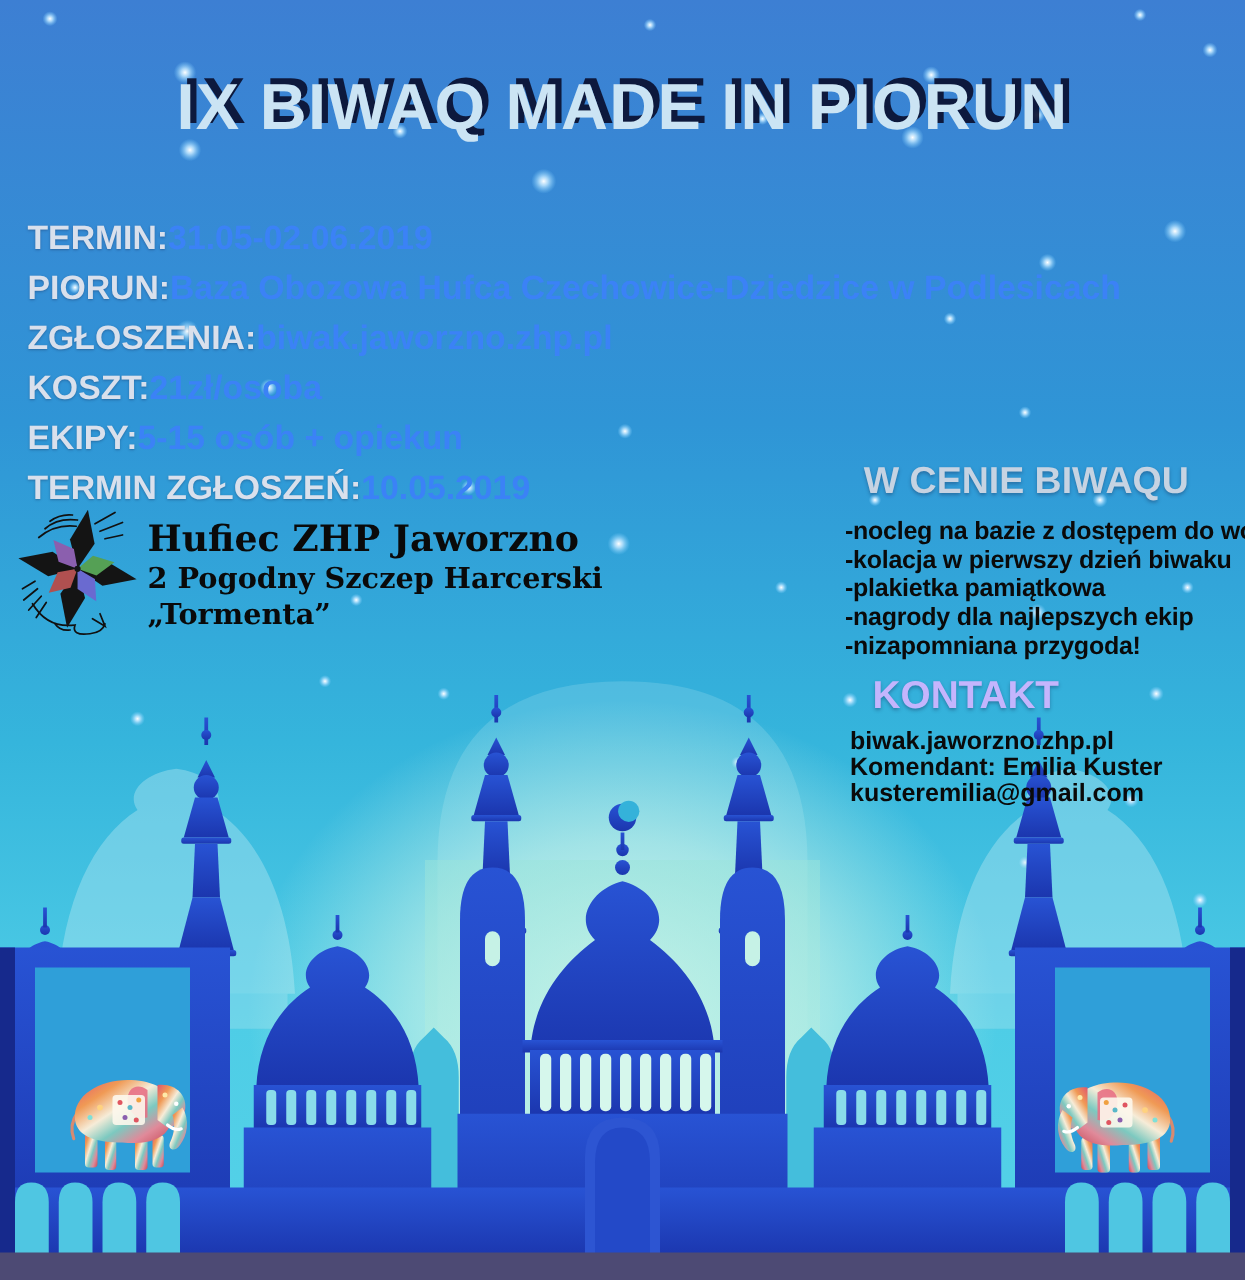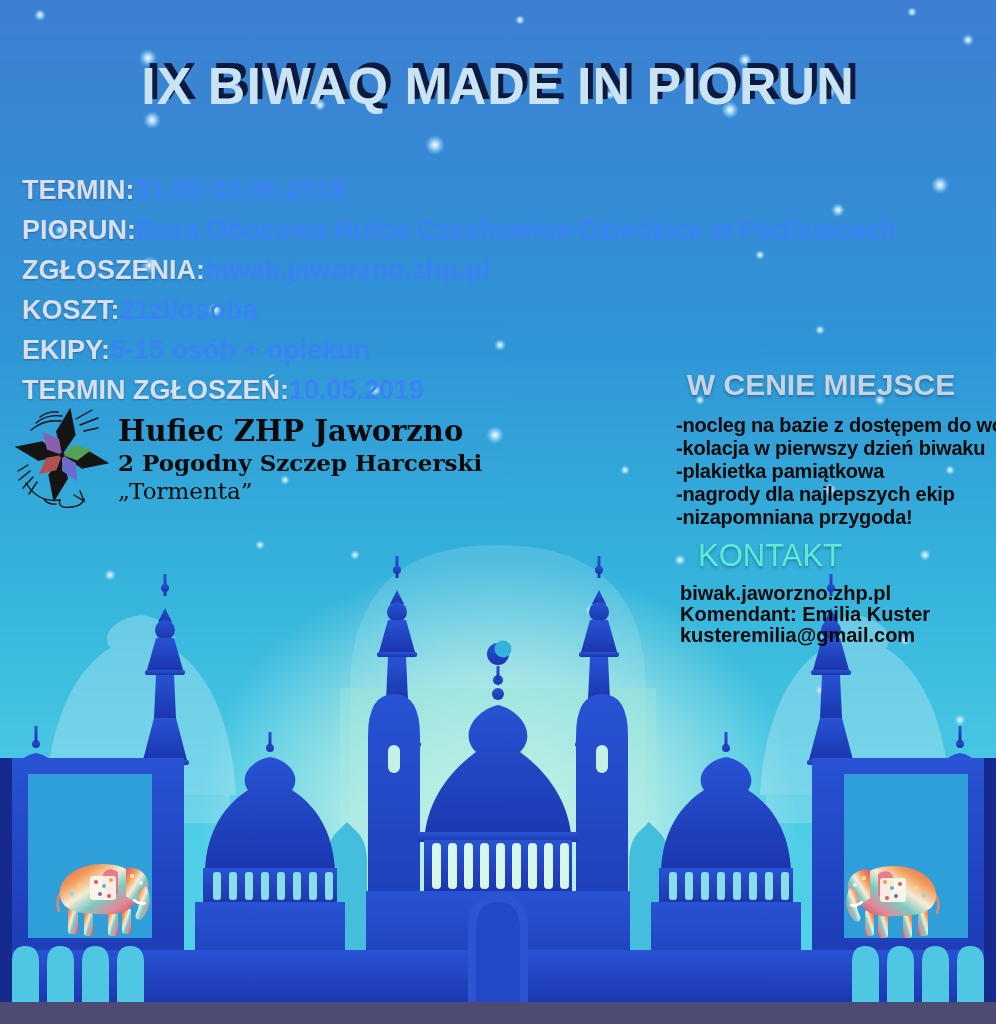--- a/index.html
+++ b/index.html
@@ -17,31 +17,31 @@
   }
   .details{position:absolute;left:22px;top:170px;}
   .detail-row{height:40px;line-height:40px;font-size:27px;font-weight:bold;white-space:nowrap;}
   .detail-label{color:#d9e0ec;text-shadow:0 1px 2px rgba(20,30,70,.35);}
   .detail-value{color:#3b82f6;}
   .org-block{position:absolute;left:14px;top:403px;display:flex;align-items:center;}
   .org-logo{flex:0 0 auto;margin-right:4px;}
   .org-text{padding-top:6px;color:#0a0a0a;font-family:"DejaVu Serif","Liberation Serif",serif;}
   .org-line1{font-size:29px;font-weight:700;line-height:33px;}
   .org-line2{font-size:23px;font-weight:700;line-height:29px;}
-  .org-line3{font-size:23px;font-weight:400;line-height:29px;}
+  .org-line3{font-size:23px;font-weight:700;line-height:29px;}
   .included{position:absolute;left:660px;top:368px;width:322px;}
   .included-heading{
     text-align:center;font-size:30px;font-weight:800;color:#c6d3e2;
     text-shadow:0 2px 3px rgba(20,30,70,.35);white-space:nowrap;
   }
   .included-list{margin-top:12px;list-style:none;margin-left:0;padding-left:16px;}
   .included-item{font-size:20px;font-weight:bold;color:#0a0a0a;line-height:23px;white-space:nowrap;letter-spacing:-0.2px;}
   .contact{position:absolute;left:660px;top:538px;width:322px;}
   .contact-heading{
-    margin-left:38px;font-size:31px;font-weight:400;color:#5eead4;
+    margin-left:38px;font-size:31px;font-weight:700;color:#c4b5fd;
     text-shadow:0 2px 3px rgba(20,30,70,.35);
   }
   .contact-lines{margin-top:9px;padding-left:20px;}
   .contact-line{font-size:20px;font-weight:bold;color:#0a0a0a;line-height:21px;white-space:nowrap;}
 </style>
 </head>
 <body>
 
 <div class="poster">
 
@@ -345,21 +345,21 @@
         </g>
       </svg>
       <div class="org-text">
         <div class="org-line1">Hufiec ZHP Jaworzno</div>
         <div class="org-line2">2 Pogodny Szczep Harcerski</div>
         <div class="org-line3">„Tormenta”</div>
       </div>
     </div>
 
     <div class="included">
-      <div class="included-heading">W CENIE MIEJSCE</div>
+      <div class="included-heading">W CENIE BIWAQU</div>
       <ul class="included-list">
         <li class="included-item">-nocleg na bazie z dostępem do wody</li>
         <li class="included-item">-kolacja w pierwszy dzień biwaku</li>
         <li class="included-item">-plakietka pamiątkowa</li>
         <li class="included-item">-nagrody dla najlepszych ekip</li>
         <li class="included-item">-nizapomniana przygoda!</li>
       </ul>
     </div>
 
     <div class="contact">

